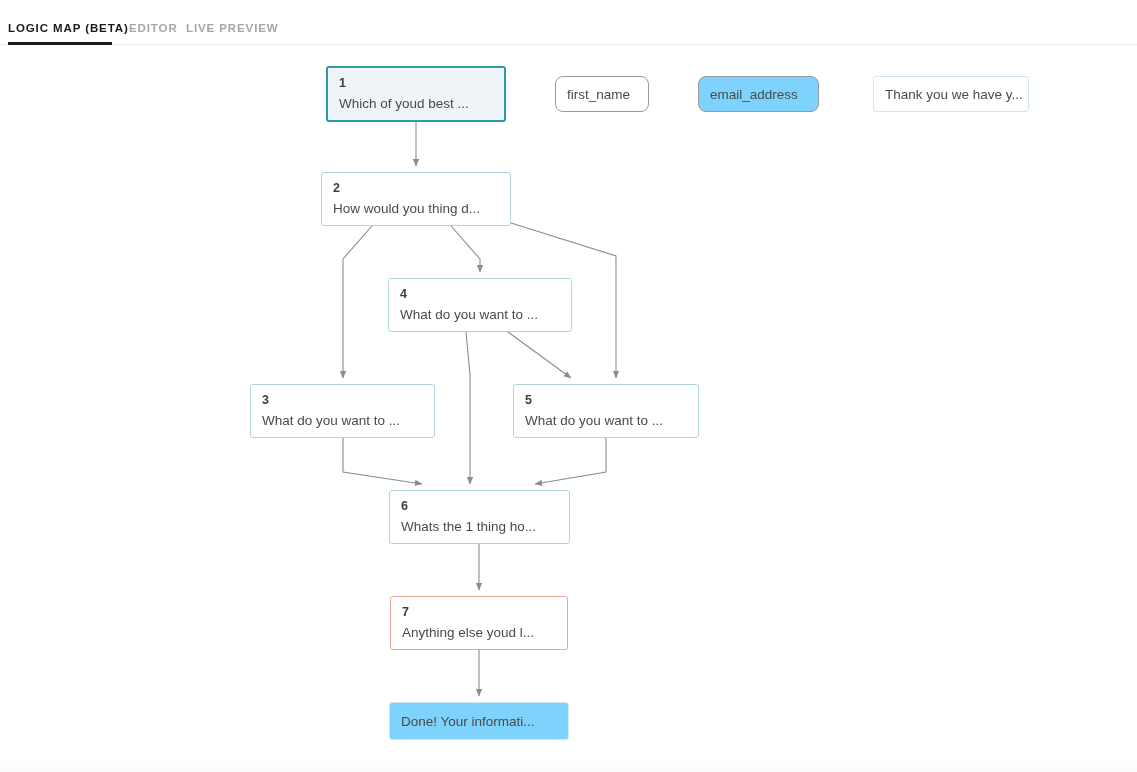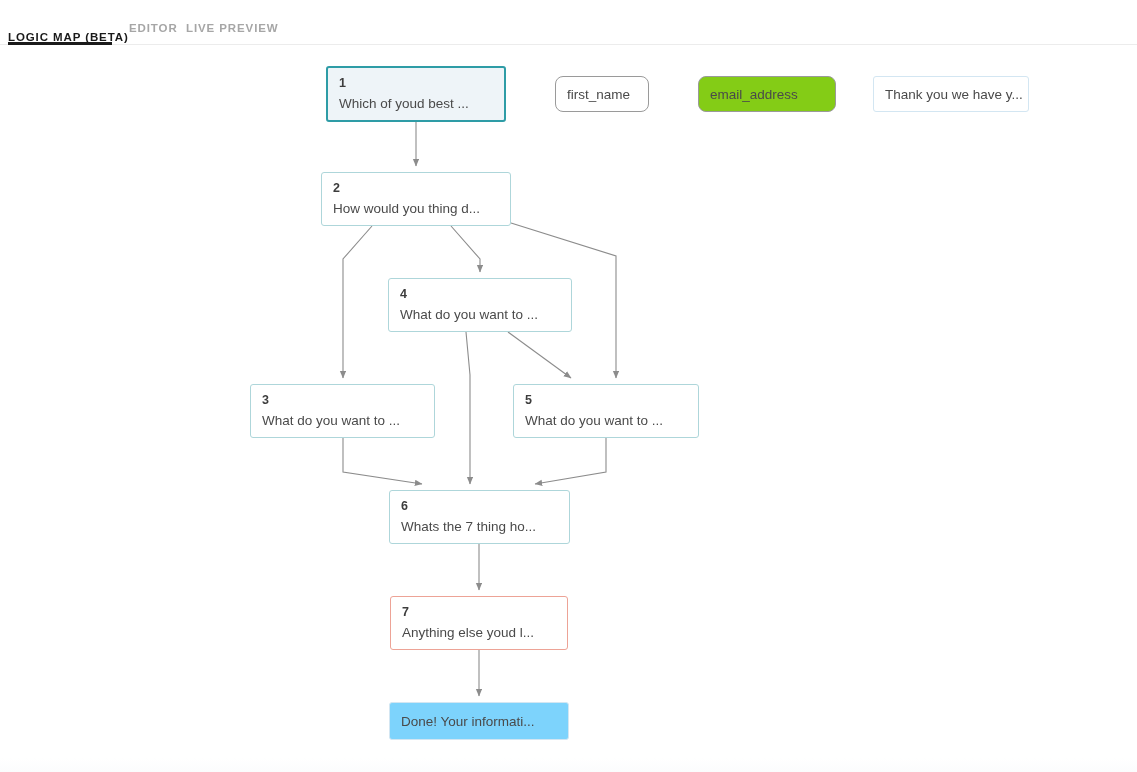--- a/index.html
+++ b/index.html
@@ -139,21 +139,21 @@
     width: 1137px;
     height: 14px;
     background: linear-gradient(to bottom, rgba(255,255,255,0) 0%, #fbfcfd 100%);
     pointer-events: none;
   }
 </style>
 </head>
 <body>
 
 <div id="header">
-    <div class="tab active" style="left: 8px; margin-top: 9px;">LOGIC MAP (BETA)</div>
+    <div class="tab active" style="left: 8px;">LOGIC MAP (BETA)</div>
     <div class="tab-underline" style="left: 8px; width: 104px; background: rgb(26, 26, 26);"></div>
     <div class="tab inactive" style="left: 129px;">EDITOR</div>
     <div class="tab inactive" style="left: 186px;">LIVE PREVIEW</div>
   </div>
 
 <div id="canvas">
   <svg id="edge-layer" viewBox="0 0 1137 727" width="1137" height="727">
     <defs>
       <marker id="arrowhead" markerWidth="9" markerHeight="9" refX="7.2" refY="3.2" orient="auto" markerUnits="userSpaceOnUse">
         <path d="M0,0 L7.6,3.2 L0,6.4 z" fill="#8c8c8c"></path>
@@ -173,21 +173,21 @@
       </g>
   </svg>
   <div id="node-layer">
       <div class="node v-selected" style="left: 326px; top: 21px; width: 180px; height: 56px; border-color: rgb(46, 156, 166); background: rgb(238, 244, 248);">
         <div class="node-num">1</div>
         <div class="node-text">Which of youd best ...</div>
       </div>
       <div class="node v-field" style="left: 555px; top: 31px; width: 94px; height: 36px; border-color: rgb(154, 154, 154); background: rgb(255, 255, 255);">
         <div class="node-text-single">first_name</div>
       </div>
-      <div class="node v-field" style="left: 698px; top: 31px; width: 138px; height: 36px; border-color: rgb(154, 154, 154); background: #84cc16;">
+      <div class="node v-field" style="left: 698px; top: 31px; width: 121px; height: 36px; border-color: rgb(154, 154, 154); background: #7dd3fc;">
         <div class="node-text-single">email_address</div>
       </div>
       <div class="node v-thanks" style="left: 873px; top: 31px; width: 156px; height: 36px; border-color: rgb(211, 230, 242); background: rgb(255, 255, 255);">
         <div class="node-text-single">Thank you we have y...</div>
       </div>
       <div class="node v-question" style="left: 321px; top: 127px; width: 190px; height: 54px; border-color: rgb(174, 214, 218); background: rgb(255, 255, 255);">
         <div class="node-num">2</div>
         <div class="node-text">How would you thing d...</div>
       </div>
       <div class="node v-question" style="left: 388px; top: 233px; width: 184px; height: 54px; border-color: rgb(174, 214, 218); background: rgb(255, 255, 255);">
@@ -197,21 +197,21 @@
       <div class="node v-question" style="left: 250px; top: 339px; width: 185px; height: 54px; border-color: rgb(174, 214, 218); background: rgb(255, 255, 255);">
         <div class="node-num">3</div>
         <div class="node-text">What do you want to ...</div>
       </div>
       <div class="node v-question" style="left: 513px; top: 339px; width: 186px; height: 54px; border-color: rgb(174, 214, 218); background: rgb(255, 255, 255);">
         <div class="node-num">5</div>
         <div class="node-text">What do you want to ...</div>
       </div>
       <div class="node v-question" style="left: 389px; top: 445px; width: 181px; height: 54px; border-color: rgb(174, 214, 218); background: rgb(255, 255, 255);">
         <div class="node-num">6</div>
-        <div class="node-text">Whats the 7 thing ho...</div>
+        <div class="node-text">Whats the 1 thing ho...</div>
       </div>
       <div class="node v-warn" style="left: 390px; top: 551px; width: 178px; height: 54px; border-color: rgb(237, 163, 150); background: rgb(255, 255, 255);">
         <div class="node-num">7</div>
         <div class="node-text">Anything else youd l...</div>
       </div>
       <div class="node v-thanks" style="left: 389px; top: 657px; width: 180px; height: 38px; border-color: rgb(211, 230, 242); background: #7dd3fc;">
         <div class="node-text-single">Done! Your informati...</div>
       </div>
     </div>
   <div id="bottom-fade"></div>

